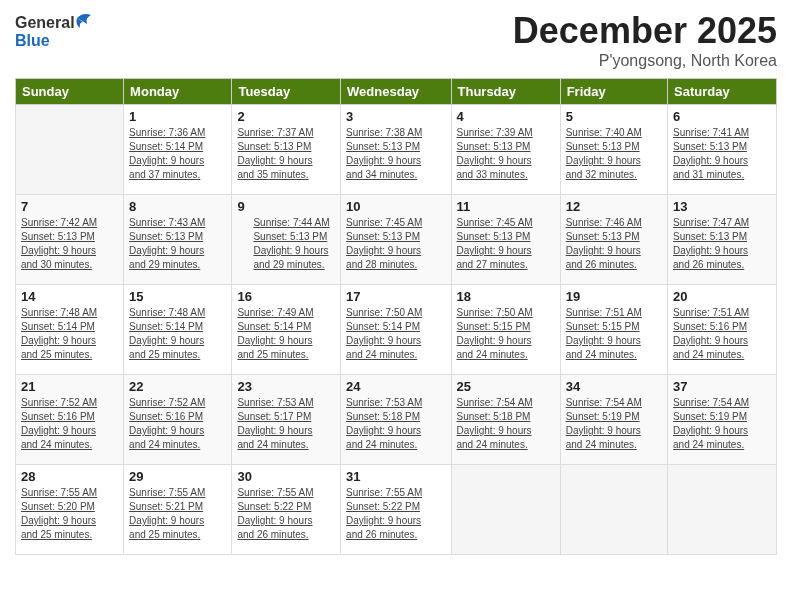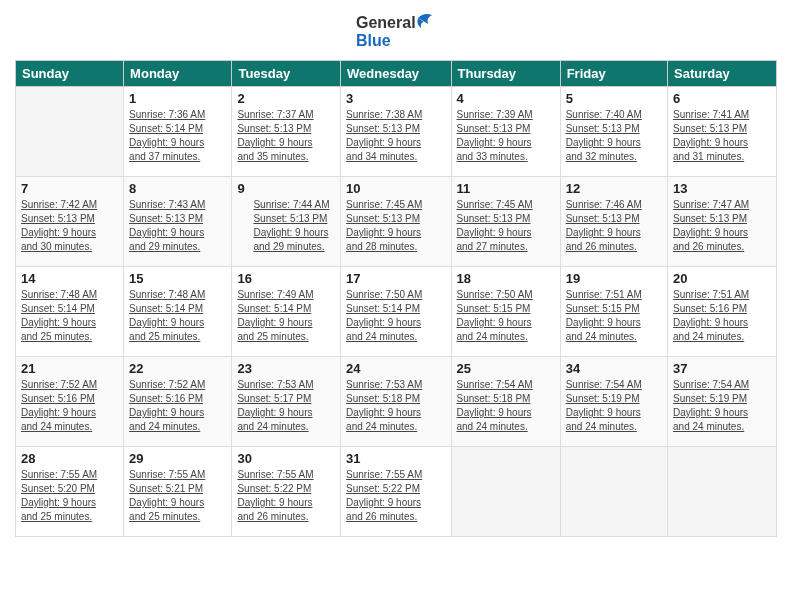--- a/index.html
+++ b/index.html
@@ -9,21 +9,21 @@
       width: 792px;
       height: 612px;
       overflow: hidden;
     }
     .container {
       width: 792px;
       padding: 10px 15px;
     }
     .header {
       display: flex;
-      justify-content: center;
+      justify-content: space-between;
       align-items: flex-start;
       margin-bottom: 8px;
     }
     .logo {
       display: flex;
       flex-direction: column;
       align-items: flex-start;
     }
     .title-block {
       text-align: right;
@@ -35,21 +35,21 @@
     }
     .subtitle {
       font-size: 16px;
       color: #555;
     }
     .calendar {
       width: 100%;
       border-collapse: collapse;
     }
     .calendar th {
-      background-color: #0f766e;
+      background-color: #4d7c0f;
       color: #fff;
       font-size: 13px;
       font-weight: bold;
       text-align: left;
       padding: 5px 6px;
       border: 1px solid #ccc;
     }
     .calendar td {
       vertical-align: top;
       padding: 4px 5px;
@@ -87,20 +87,24 @@
   <div class="header">
     <div class="logo">
       <svg width="80" height="42" viewBox="0 0 80 42">
 
         <text x="0" y="18" font-family="Arial" font-size="16" font-weight="bold" fill="#333">General</text>
         <text x="0" y="36" font-family="Arial" font-size="16" font-weight="bold" fill="#1a6bbd">Blue</text>
 
         <path d="M62 8 Q68 2 76 5 Q70 8 72 14 Q66 10 62 8Z" fill="#1a6bbd"></path>
         <path d="M62 8 Q60 14 65 18 Q64 12 68 12 Q65 10 62 8Z" fill="#1a6bbd"></path>
       </svg>
+    </div>
+    <div class="title-block">
+      <div class="month-title">December 2025</div>
+      <div class="subtitle">P'yongsong, North Korea</div>
     </div>
   </div>
 
   <table class="calendar">
     <thead>
       <tr>
       <th>Sunday</th>
           <th>Monday</th>
           <th>Tuesday</th>
           <th>Wednesday</th>

